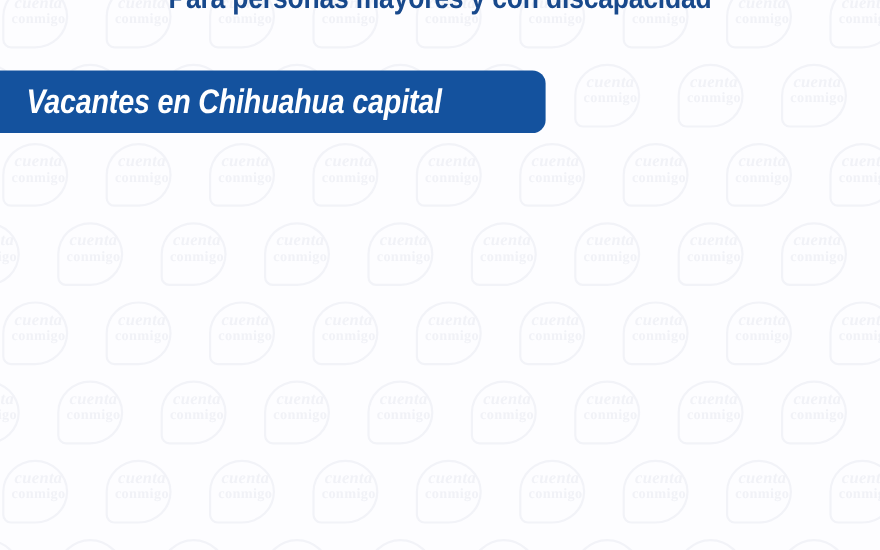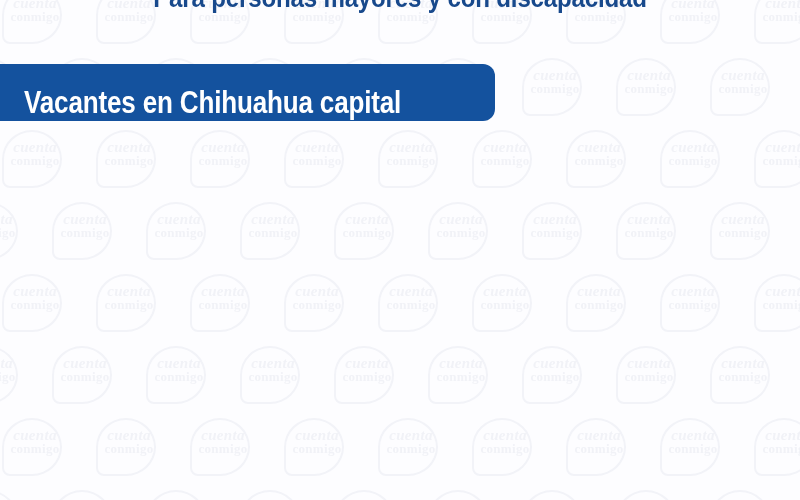--- a/index.html
+++ b/index.html
@@ -104,24 +104,25 @@
     transform-origin: 50% 50%;
   }
 
   .badge {
     position: absolute;
     left: 0;
     top: 64px;
     height: 57px;
     padding: 0 22px 0 24px;
     display: flex;
-    align-items: flex-end;
+    align-items: center;
     background: #14529e;
     border-radius: 0 12px 12px 0;
     box-sizing: border-box;
+    font-style: italic;
   }
   .badge-label {
     color: #ffffff;
     font-size: 31px;
     font-weight: bold;
     letter-spacing: -0.2px;
     white-space: nowrap;
     display: inline-block;
     transform: scaleX(0.84);
     transform-origin: 0 50%;

